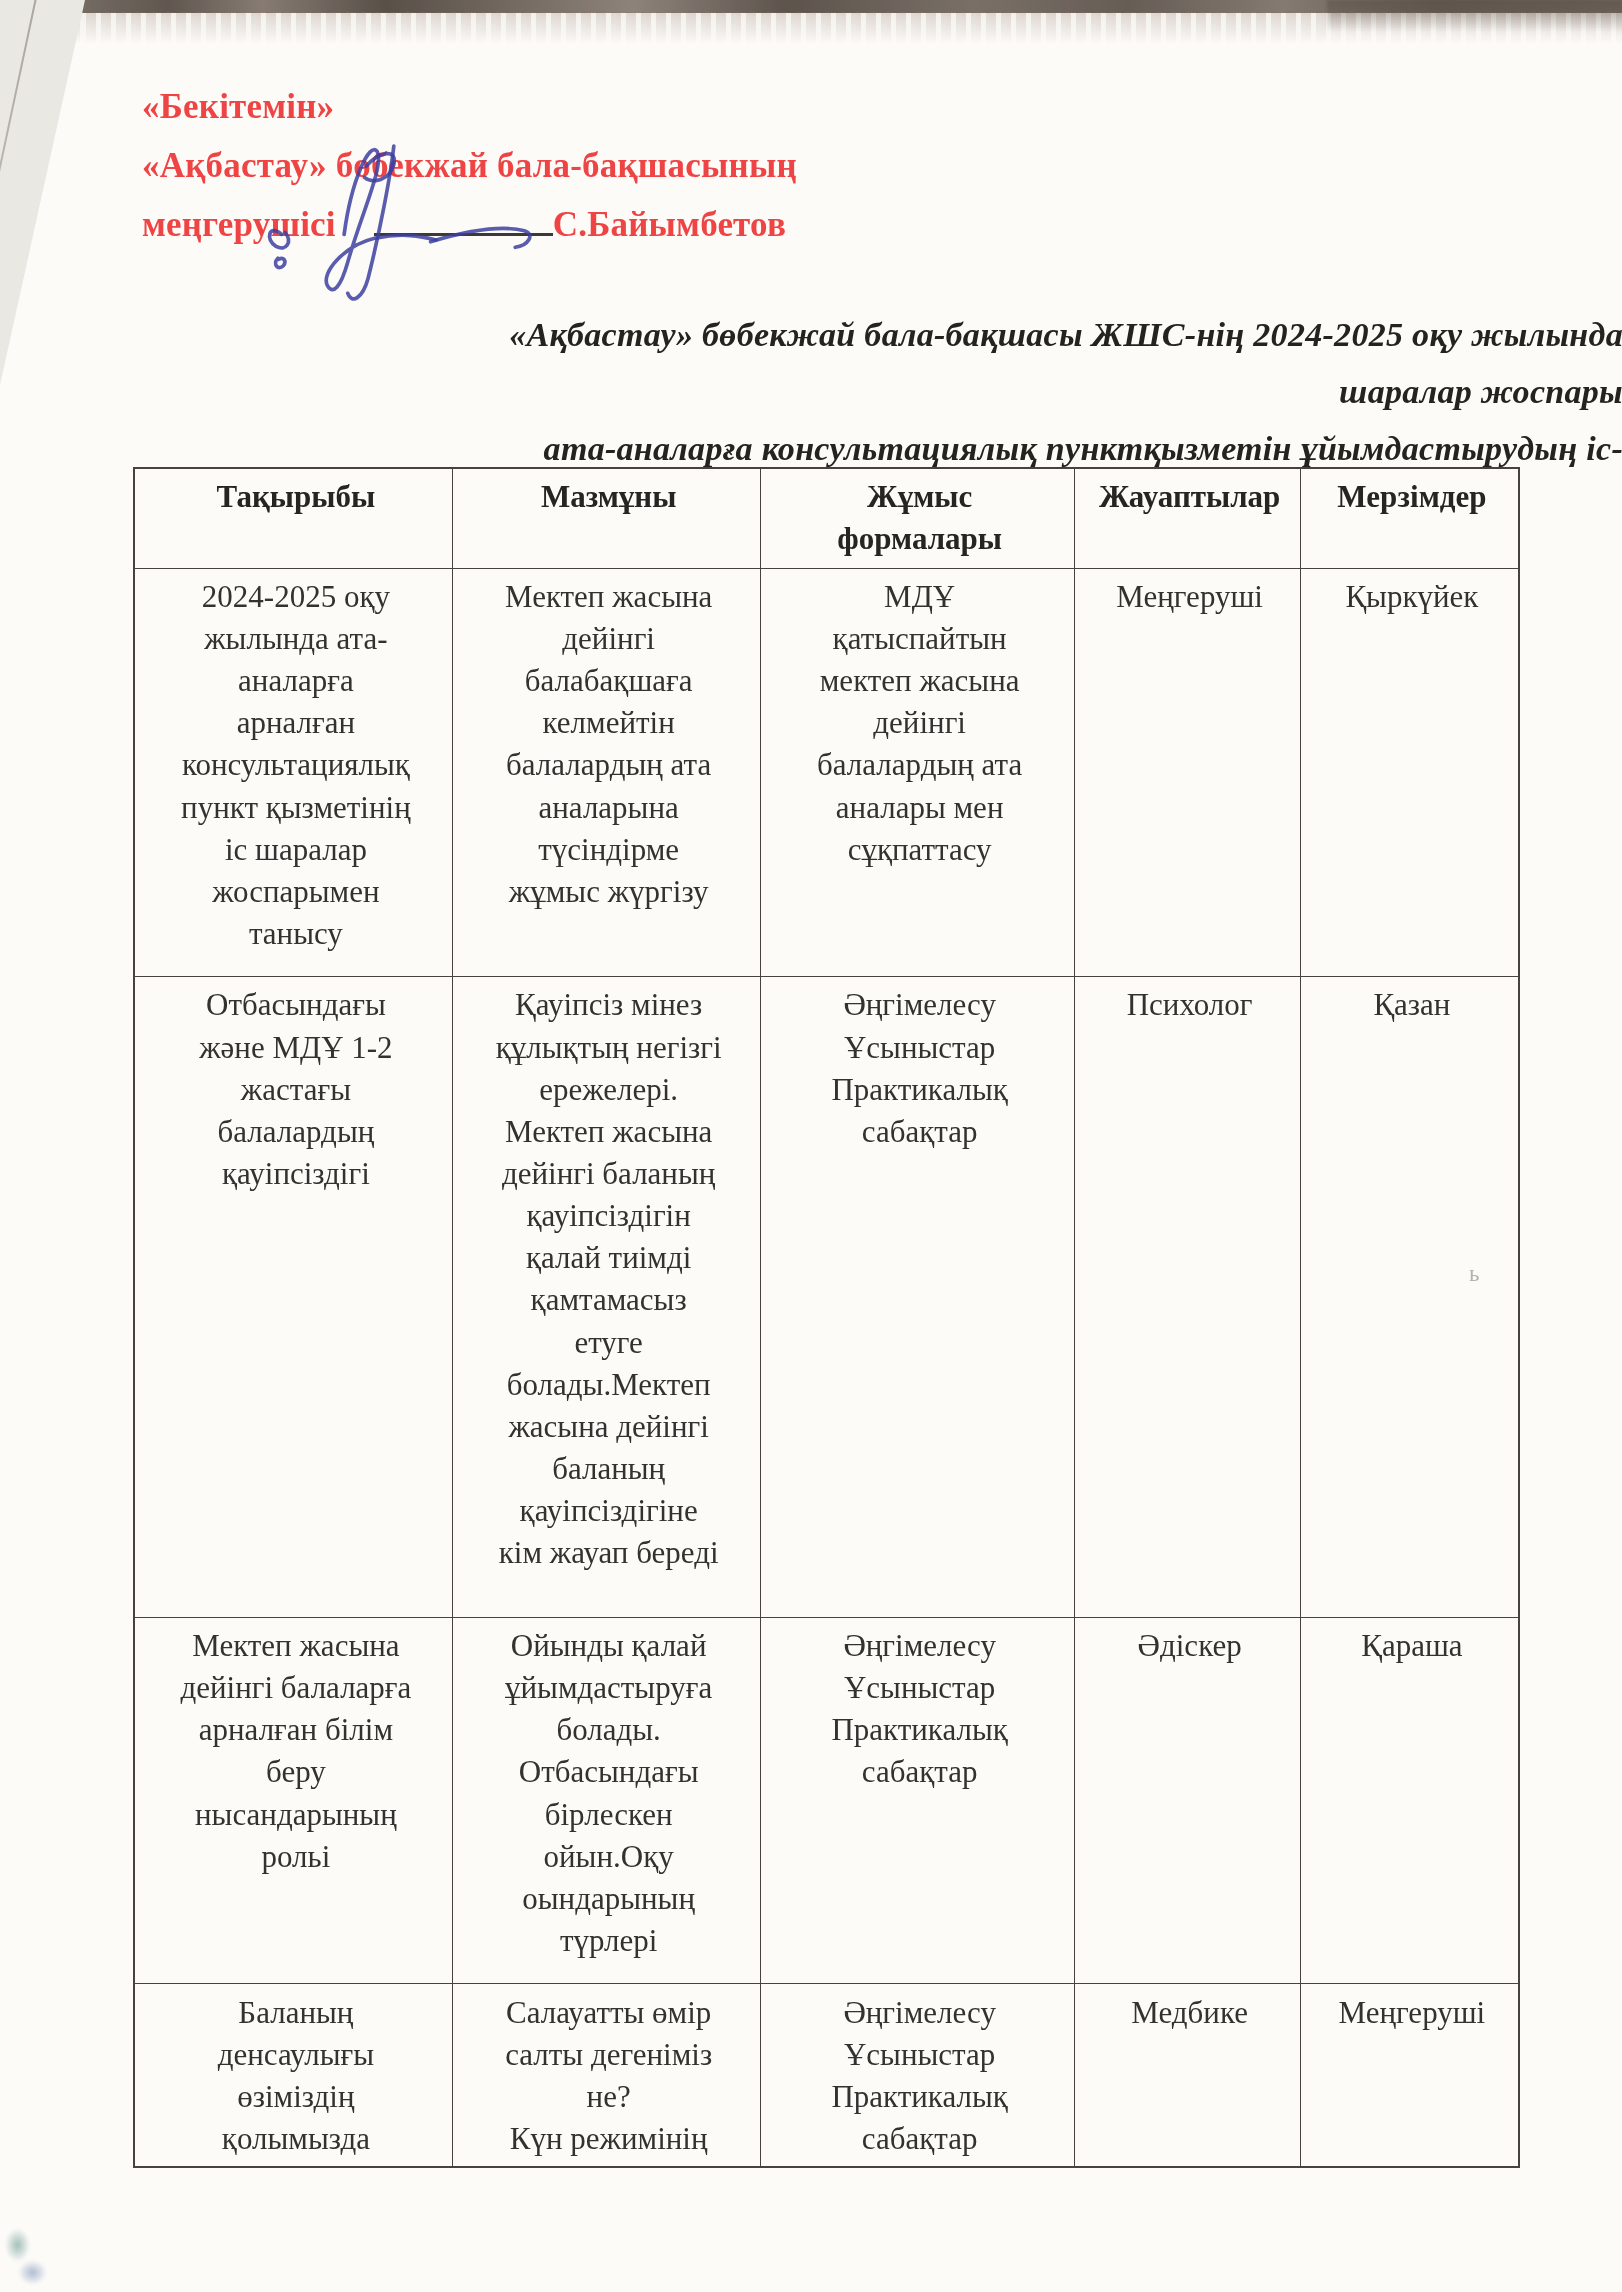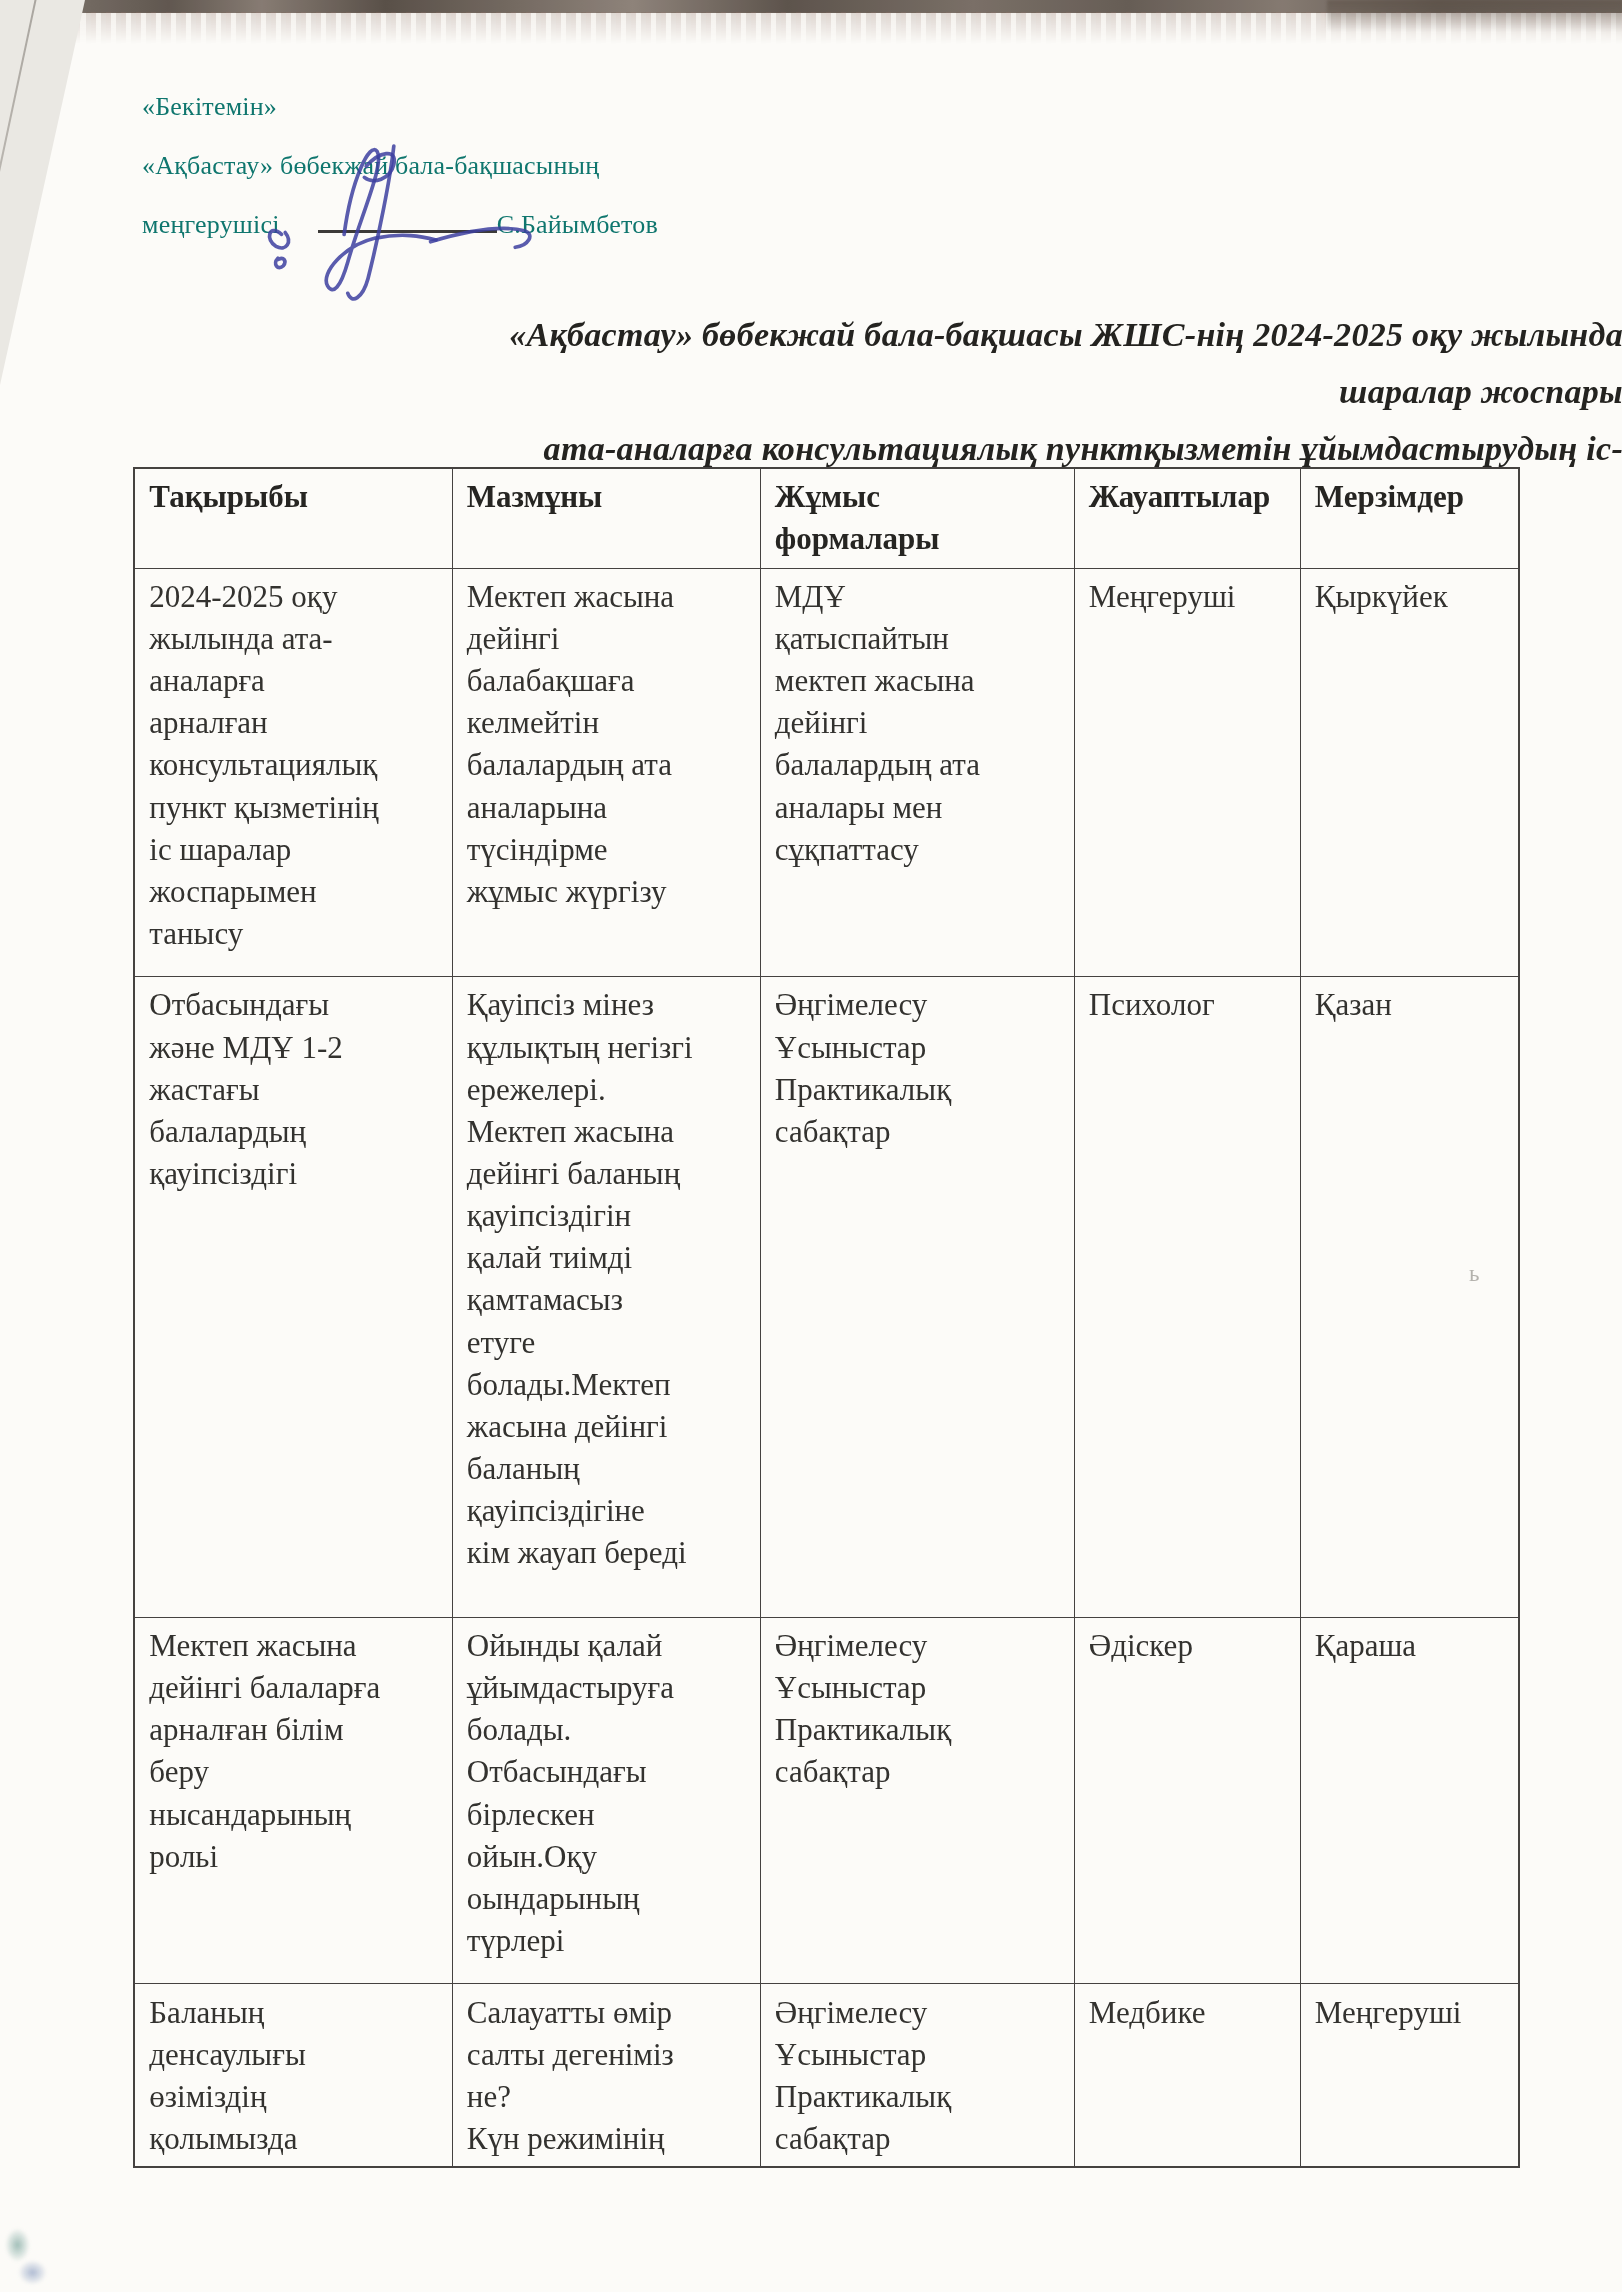--- a/index.html
+++ b/index.html
@@ -48,21 +48,21 @@
     background:radial-gradient(closest-side, rgba(80,110,165,.45), transparent);
     filter:blur(1.8px);
   }
   .stray-mark {
     position:absolute; left:1469px; top:1261px;
     font-size:23px; color:#7a7770; opacity:.55;
   }
   
   .approval {
     position:absolute; left:142px; top:77px;
-    font-size:26px; font-weight:normal; line-height:59px; color:#0f766e;
+    font-size:35px; font-weight:bold; line-height:59px; color:#ef4444;
     letter-spacing:0.2px;
   }
   .approval .l3 { position:relative; }
   .sig-line {
     display:inline-block; width:179px; height:27px; margin-left:38px;
     border-bottom:3.6px solid #3c3a38;
   }
   .signature-svg {
     position:absolute; left:255px; top:124px; width:296px; height:184px;
     pointer-events:none;
@@ -78,21 +78,21 @@
   
   .plan-table-wrap { position:absolute; left:133px; top:467px; }
   table.plan {
     border-collapse:collapse; table-layout:fixed;
     width:1385px;
     border:2.7px solid #454240;
     font-size:31px; color:#33322f;
   }
   table.plan th, table.plan td {
     border:1.8px solid #454240;
-    vertical-align:top; text-align:left;
+    vertical-align:top; text-align:center;
     padding:7.2px 9px 5.4px 14.3px;
     white-space:pre-line;
     line-height:1.36;
     overflow:hidden;
   }
   table.plan th { font-size:31px; font-weight:bold; color:#262522; }
   .c0 { width:318px; } .c1 { width:308px; } .c2 { width:314px; }
   .c3 { width:226px; } .c4 { width:219px; }
 </style>
 </head>

